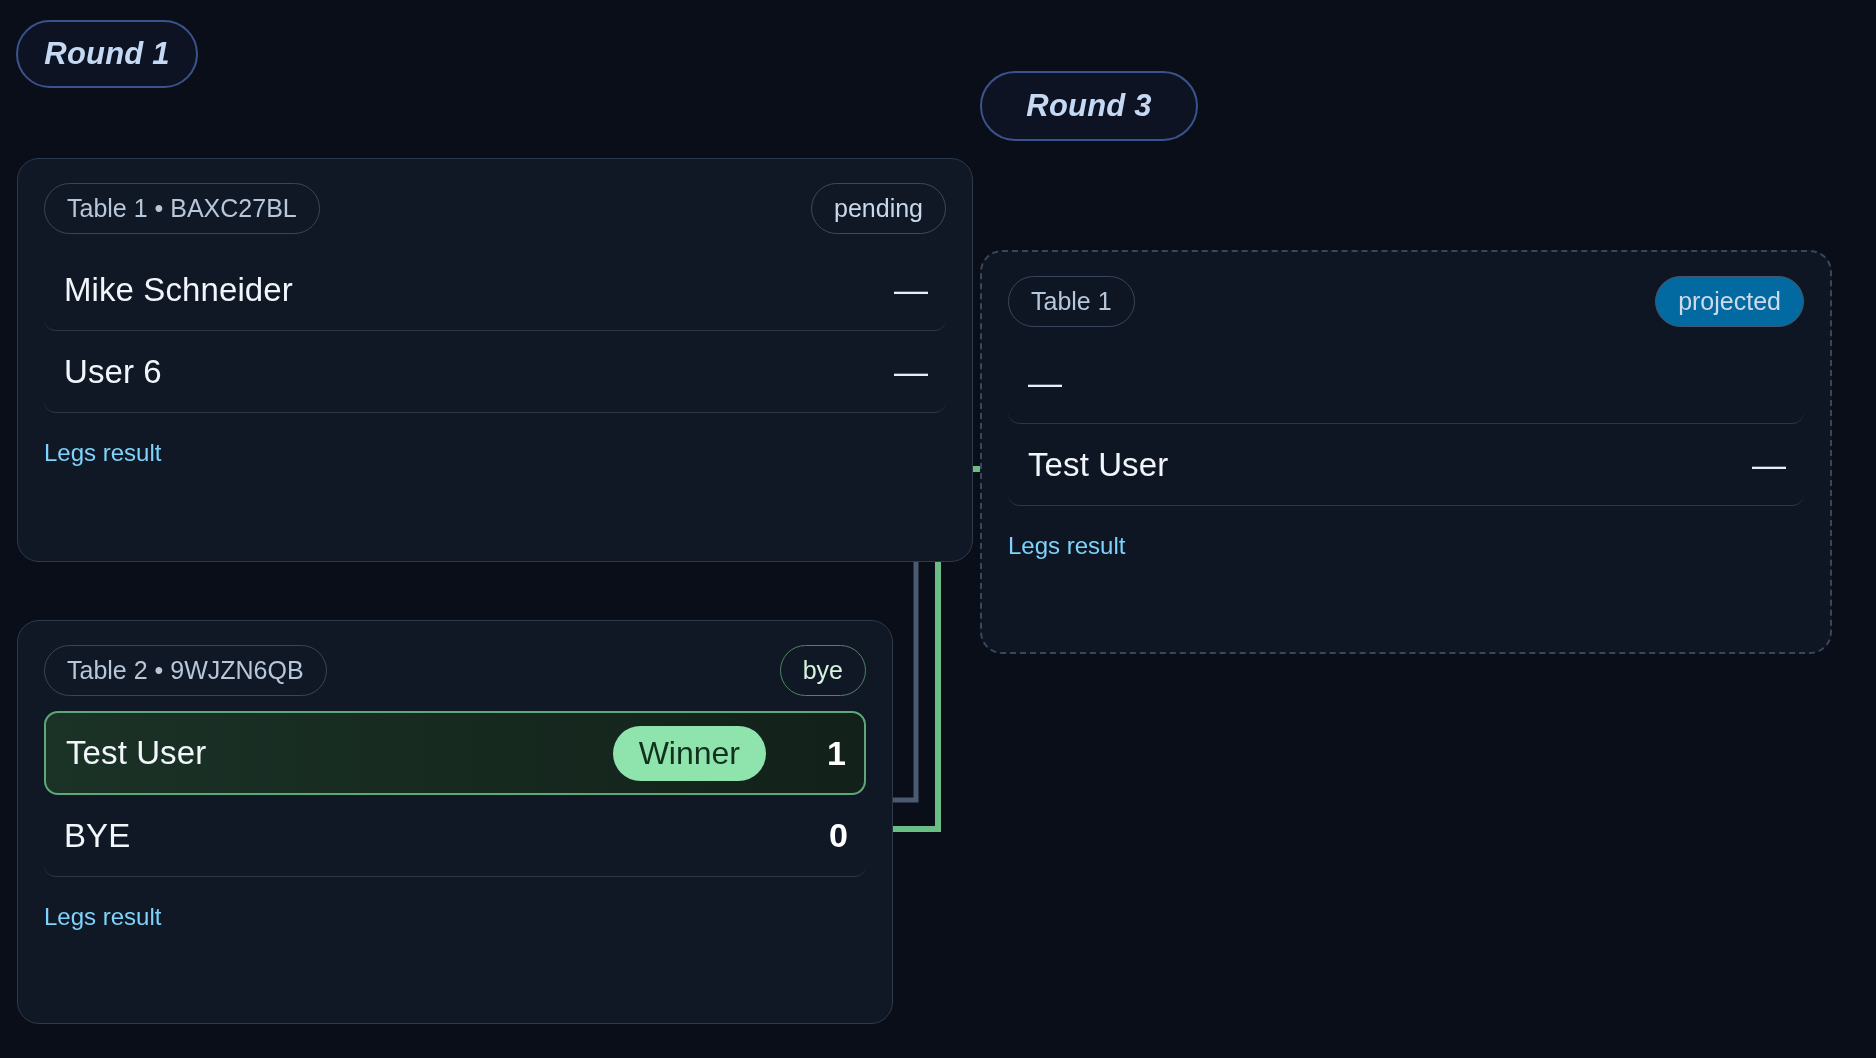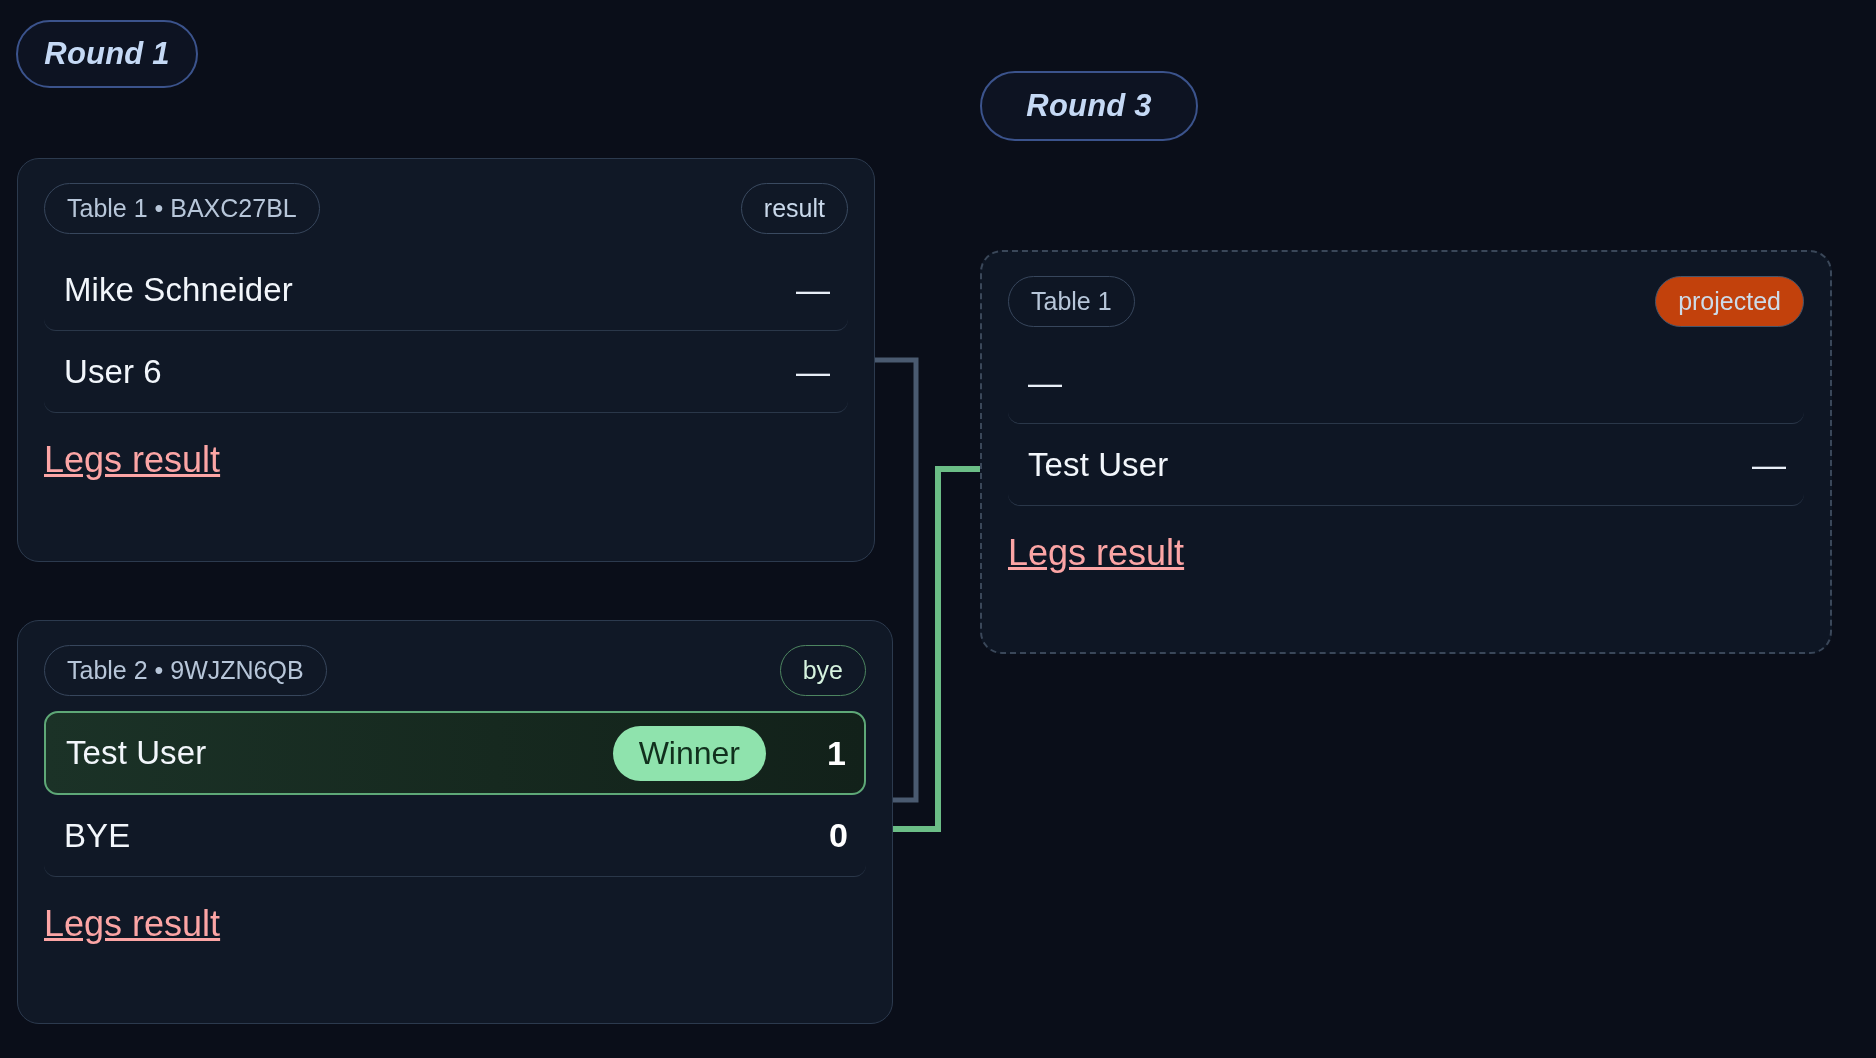--- a/index.html
+++ b/index.html
@@ -48,21 +48,21 @@
     border-radius: 22px;
     background: #101826;
     border: 1.6px solid #2c3a4e;
     padding: 22px 26px 24px 26px;
   }
   .match-card.projected {
     border: 2px dashed #3a4759;
     background: #0e1624;
   }
 
-  #match-r1-m1 { left: 17px; top: 158px;  width: 858px; height: 404px; }
+  #match-r1-m1 { left: 17px; top: 158px;  width: 956px; height: 404px; }
   #match-r1-m2 { left: 17px; top: 620px;  width: 876px; height: 404px; }
   #match-r2-m1 { left: 980px; top: 250px; width: 852px; height: 404px; }
 
   
   .card-head {
     display: flex;
     align-items: center;
     justify-content: space-between;
     height: 54px;
   }
@@ -77,21 +77,21 @@
     font-size: 25px;
     padding: 10px 22px;
     background: transparent;
     white-space: nowrap;
   }
   .chip.status-pending { color: #c9d8ea; border-color: #3a4a60; }
   .chip.status-bye     { color: #d6f3df; border-color: #4d8560; }
   .chip.status-projected {
     color: #cddbe9;
     border-color: #46566b;
-    background: #c2410c;
+    background: #0369a1;
   }
 
   
   .players { margin-top: 14px; }
 
   .player-row {
     position: relative;
     display: flex;
     align-items: center;
     box-sizing: border-box;
@@ -139,23 +139,22 @@
     text-align: right;
   }
   .score.empty {
     font-weight: normal;
     color: #e8eef7;
   }
 
   
   .legs-result {
     margin-top: 26px;
-    font-size: 36px;
-    color: #fca5a5;
-    text-decoration: underline;
+    font-size: 24px;
+    color: #7dd3fc;
   }
 
   
   .connector-svg {
     position: absolute;
     left: 0;
     top: 0;
     width: 1876px;
     height: 1058px;
     pointer-events: none;
@@ -174,21 +173,21 @@
 
     <path d="M 875 360 L 916 360 L 916 800 L 878 800" fill="none" stroke="#4a5a70" stroke-width="5" stroke-linecap="square" stroke-linejoin="miter"></path>
 
     <path d="M 878 829 L 938 829 L 938 469 L 980 469" fill="none" stroke="#6bbd86" stroke-width="6" stroke-linecap="square" stroke-linejoin="miter"></path>
   </svg>
 
   <div class="match-card" id="match-r1-m1">
 
     <div class="card-head">
       <span class="chip">Table 1 • BAXC27BL</span>
-      <span class="chip status-pending">result</span>
+      <span class="chip status-pending">pending</span>
     </div>
 
     <div class="players">
       <div class="player-row">
         <span class="player-name">Mike Schneider</span>
         <span class="score empty">—</span>
       </div>
       <div class="player-row">
         <span class="player-name">User 6</span>
         <span class="score empty">—</span>

